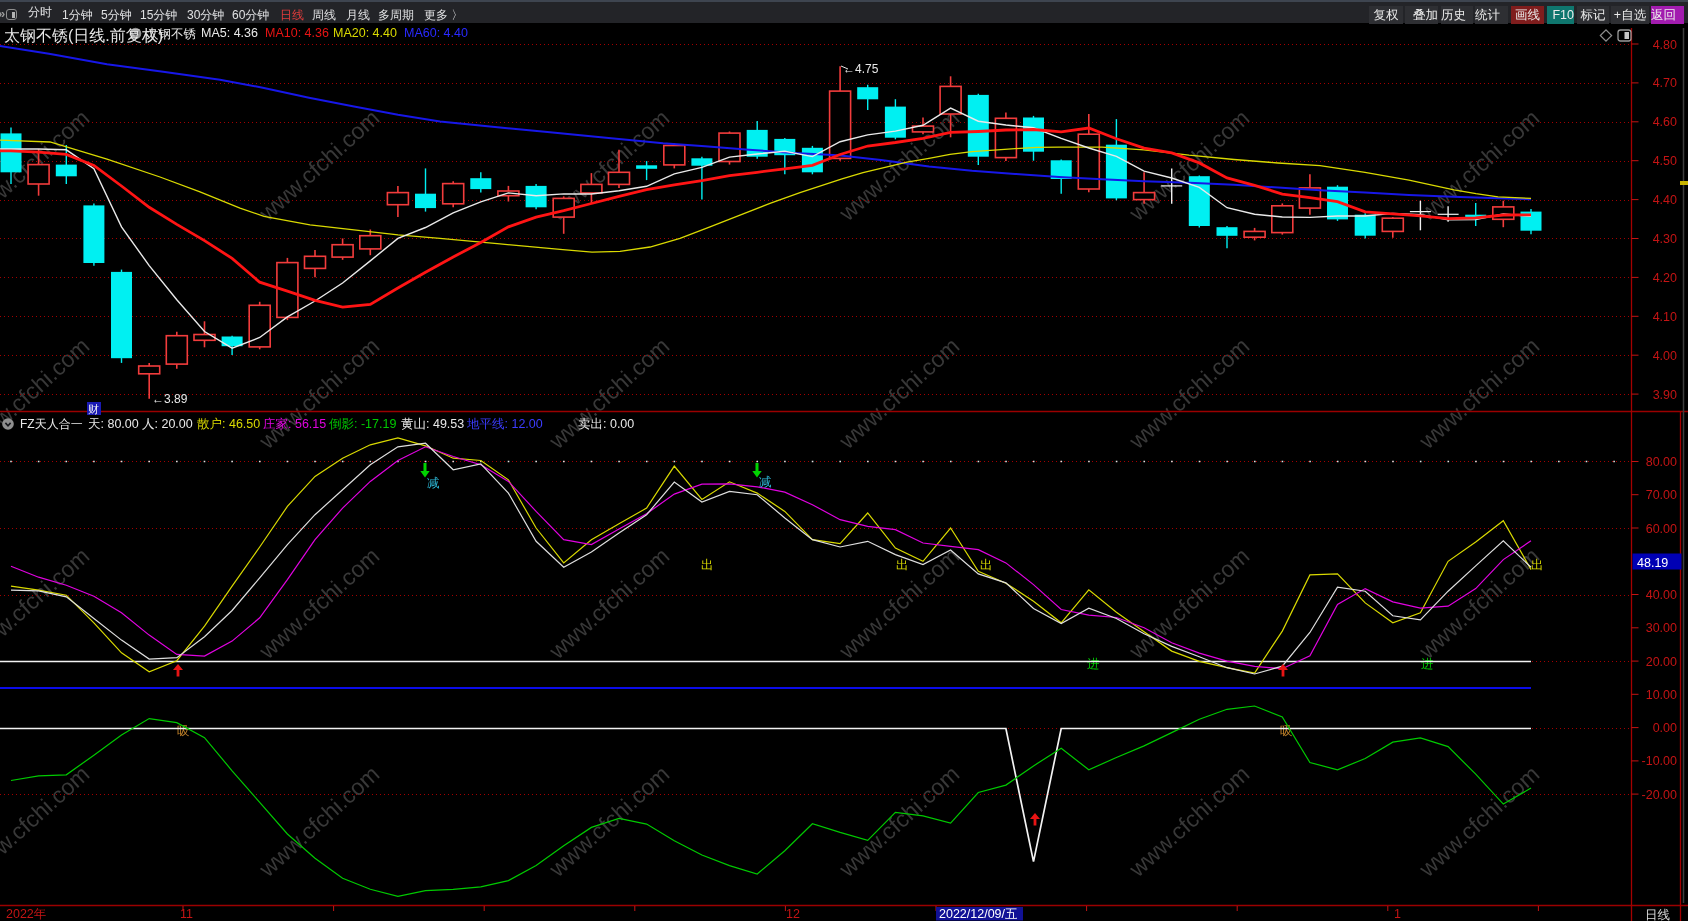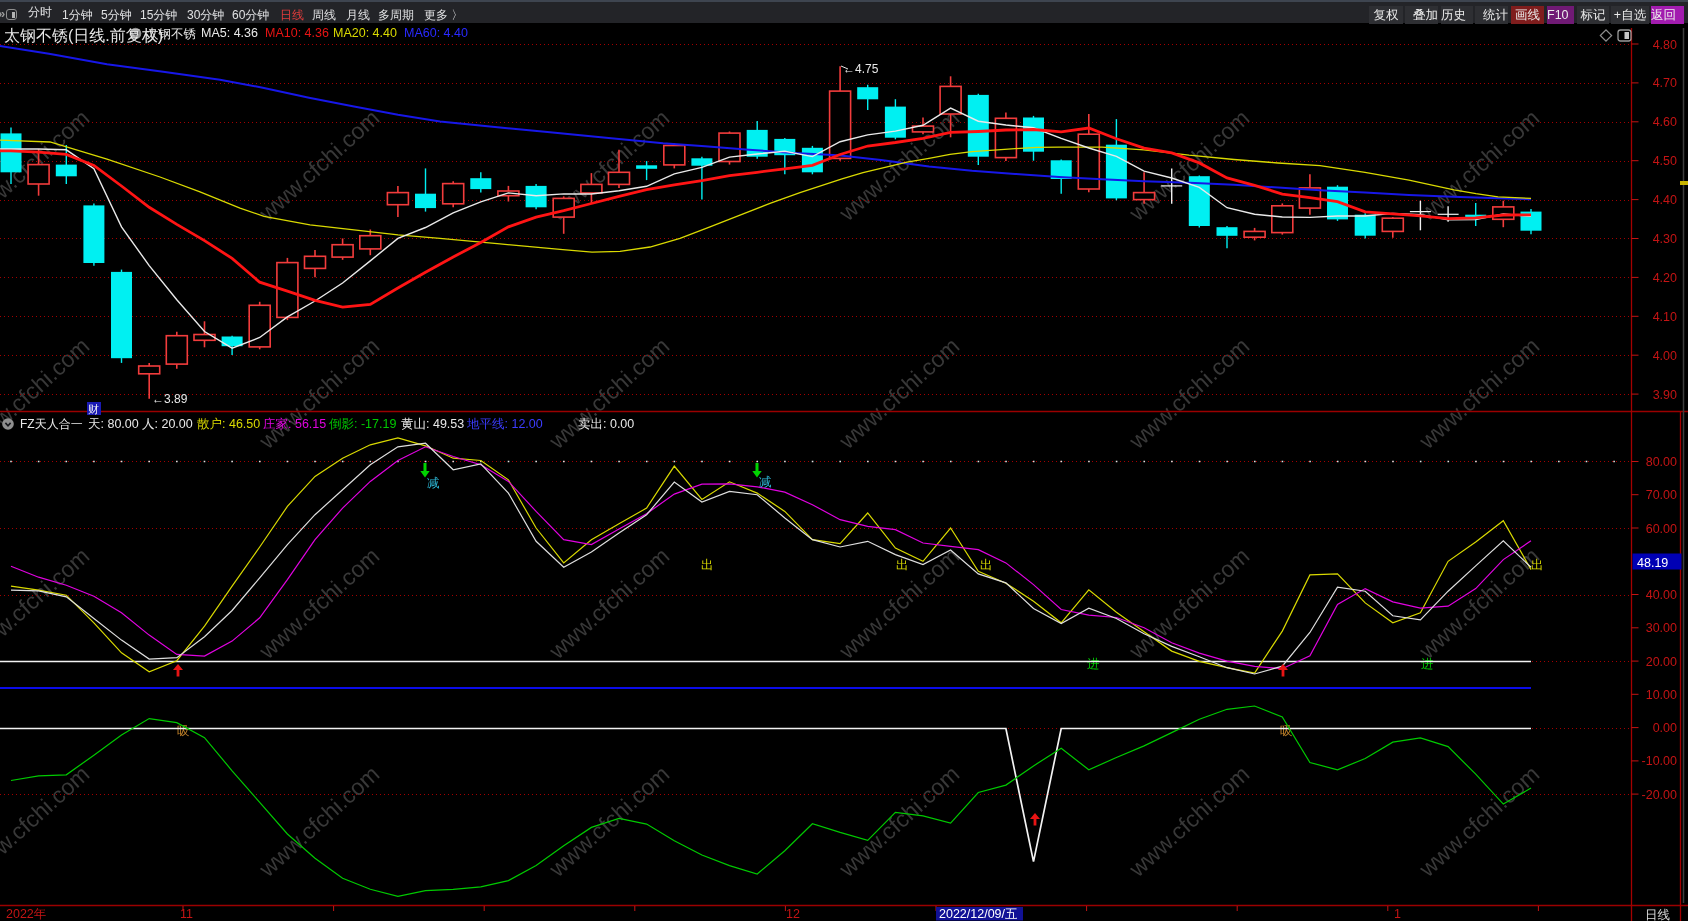--- a/index.html
+++ b/index.html
@@ -295,23 +295,23 @@
       <span style="position:absolute;left:187px;top:5px;color:#e0e1e3">30分钟</span>
       <span style="position:absolute;left:232px;top:5px;color:#e0e1e3">60分钟</span>
       <span style="position:absolute;left:280px;top:5px;color:#e23c3c">日线</span>
       <span style="position:absolute;left:312px;top:5px;color:#e0e1e3">周线</span>
       <span style="position:absolute;left:346px;top:5px;color:#e0e1e3">月线</span>
       <span style="position:absolute;left:378px;top:5px;color:#e0e1e3">多周期</span>
       <span style="position:absolute;left:424px;top:5px;color:#e0e1e3">更多 〉</span>
       <span style="position:absolute;left:1369px;top:4px;width:34px;height:18px;background:#2e2f33;color:#ececec;text-align:center;line-height:18px;font-size:12.5px;white-space:nowrap;overflow:hidden">复权</span>
       <span style="position:absolute;left:1405px;top:4px;width:33px;height:18px;background:#2e2f33;color:#ececec;text-align:right;line-height:18px;font-size:12.5px;white-space:nowrap;overflow:hidden">叠加</span>
       <span style="position:absolute;left:1441px;top:4px;width:32px;height:18px;background:#2e2f33;color:#ececec;line-height:18px;font-size:12.5px;white-space:nowrap;overflow:hidden">历史</span>
-      <span style="position:absolute;left:1475px;top:4px;width:33px;height:18px;background:#2e2f33;color:#ececec;text-align:right;line-height:18px;font-size:12.5px;white-space:nowrap;overflow:hidden">统计</span>
+      <span style="position:absolute;left:1475px;top:4px;width:33px;height:18px;background:#2e2f33;color:#ececec;text-align:left;line-height:18px;font-size:12.5px;white-space:nowrap;overflow:hidden">统计</span>
       <span style="position:absolute;left:1511px;top:4px;width:33px;height:18px;background:#7f1d1d;color:#ececec;text-align:center;line-height:18px;font-size:12.5px;white-space:nowrap;overflow:hidden">画线</span>
-      <span style="position:absolute;left:1547px;top:4px;width:27px;height:18px;background:#701a75;color:#ececec;text-align:left;line-height:18px;font-size:12.5px;white-space:nowrap;overflow:hidden">F10</span>
+      <span style="position:absolute;left:1547px;top:4px;width:27px;height:18px;background:#0f766e;color:#ececec;text-align:right;line-height:18px;font-size:12.5px;white-space:nowrap;overflow:hidden">F10</span>
       <span style="position:absolute;left:1577px;top:4px;width:32px;height:18px;background:#2e2f33;color:#ececec;text-align:center;line-height:18px;font-size:12.5px;white-space:nowrap;overflow:hidden">标记</span>
       <span style="position:absolute;left:1611px;top:4px;width:38px;height:18px;background:#2e2f33;color:#ececec;text-align:center;line-height:18px;font-size:12.5px;white-space:nowrap;overflow:hidden">+自选</span>
       <span style="position:absolute;left:1651px;top:4px;width:33px;height:18px;background:#a21caf;color:#ececec;text-align:left;line-height:18px;font-size:12.5px;white-space:nowrap;overflow:hidden">返回</span>
       <span style="position:absolute;left:-2px;top:4px;color:#9a9a9a;font-size:13px;font-weight:bold">»</span>
       <span style="position:absolute;left:6px;top:7px;width:11px;height:11px;border:1.5px solid #8f8f8f;border-radius:3px"></span>
       <span style="position:absolute;left:12px;top:9.5px;width:3px;height:6px;background:#b4b4b4"></span>
     </div>
     <div style="position:absolute;left:0;top:26px;width:1600px;height:16px;font-size:12.5px;color:#e8e8e8">
       <span style="position:absolute;left:4px;font-size:16px">太钢不锈(日线.前复权)</span>
       <span style="position:absolute;left:146px">太钢不锈</span>

